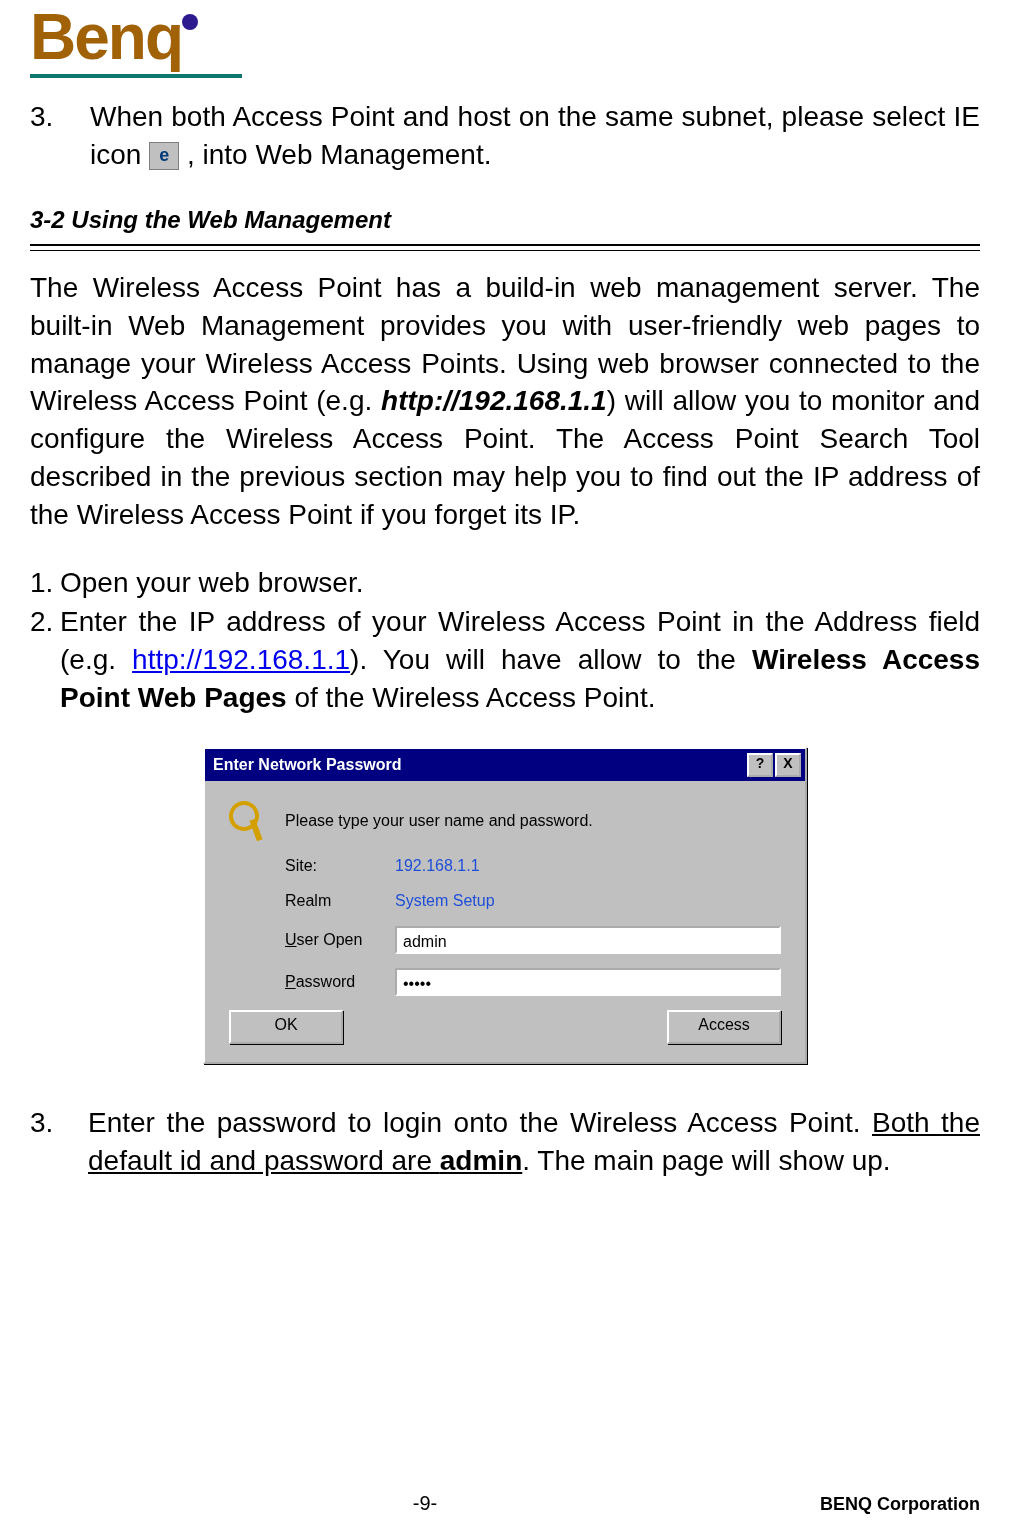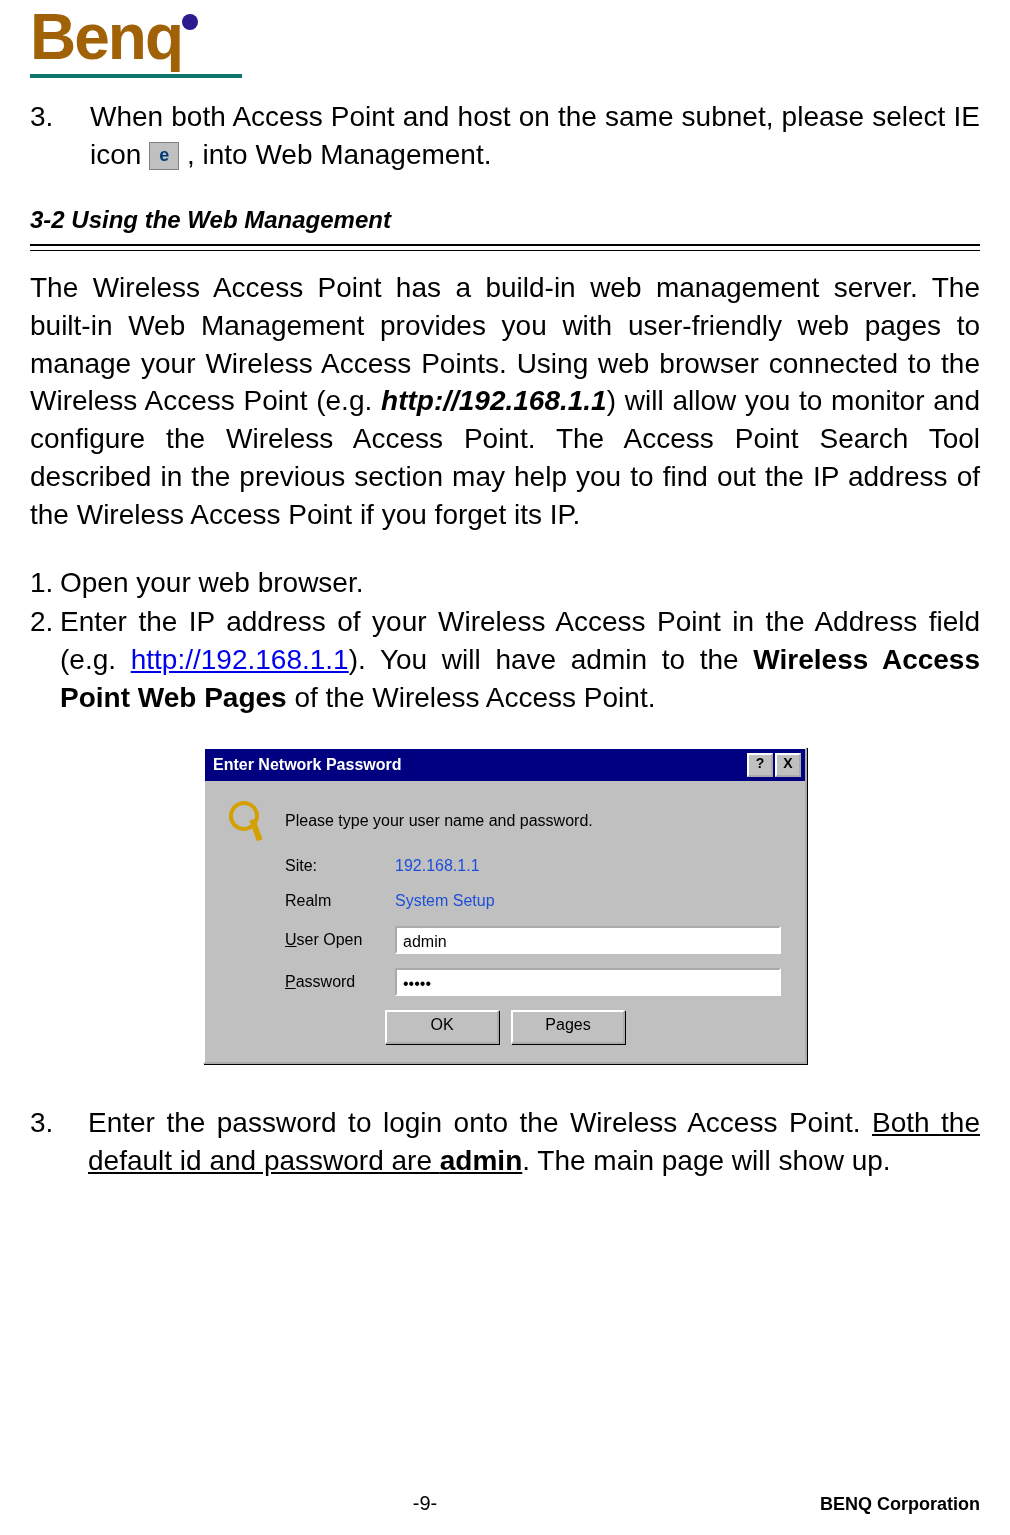--- a/index.html
+++ b/index.html
@@ -193,21 +193,21 @@
   }
   .chk {
     width: 16px; height: 16px;
     background: #fff;
     border: 2px inset #fff;
     margin-right: 8px;
     flex-shrink: 0;
   }
   .dlg-buttons {
     display: flex;
-    justify-content: center;
+    justify-content: space-between;
     gap: 12px;
   }
   .dlg-btn {
     width: 110px;
     height: 30px;
     background: #c0c0c0;
     border: 2px outset #fff;
     text-align: center;
     line-height: 26px;
     box-shadow: 1px 1px 0 #000;
@@ -267,21 +267,21 @@
     </div>
 
     <div class="steps-list">
       <div class="row">
         <div class="num">1.</div>
         <div class="bd">Open your web browser.</div>
       </div>
       <div class="row">
         <div class="num">2.</div>
         <div class="bd">
-          <span>Enter the IP address of your Wireless Access Point in the Address field (e.g. </span><a class="link" href="#">http://192.168.1.1</a><span>).   You will have admin to the </span><span class="bold">Wireless Access Point Web Pages</span><span> of the Wireless Access Point.</span>
+          <span>Enter the IP address of your Wireless Access Point in the Address field (e.g. </span><a class="link" href="#">http://192.168.1.1</a><span>).   You will have allow to the </span><span class="bold">Wireless Access Point Web Pages</span><span> of the Wireless Access Point.</span>
         </div>
       </div>
     </div>
 
     <div class="dialog-wrap">
       <div class="dialog">
         <div class="titlebar">
           <span class="titlebar-text">Enter Network Password</span>
           <span class="tbtn">?</span>
           <span class="tbtn">X</span>
@@ -311,21 +311,21 @@
             <div class="dlg-label"><span class="hk">U</span><span>ser Open</span></div>
             <div class="dlg-input">admin</div>
           </div>
           <div class="dlg-row">
             <div class="dlg-icon-area"></div>
             <div class="dlg-label"><span class="hk">P</span><span>assword</span></div>
             <div class="dlg-input">•••••</div>
           </div>
           <div class="dlg-buttons">
             <div class="dlg-btn">OK</div>
-            <div class="dlg-btn">Pages</div>
+            <div class="dlg-btn">Access</div>
           </div>
         </div>
       </div>
     </div>
 
     <div class="para-step3b">
       <div class="num">3.</div>
       <div class="bd">
         <span>Enter the password to login onto the Wireless Access Point. </span><span class="uline">Both the default id and password are </span><span class="uline bold">admin</span><span>.    The main page will show up.</span>
       </div>

